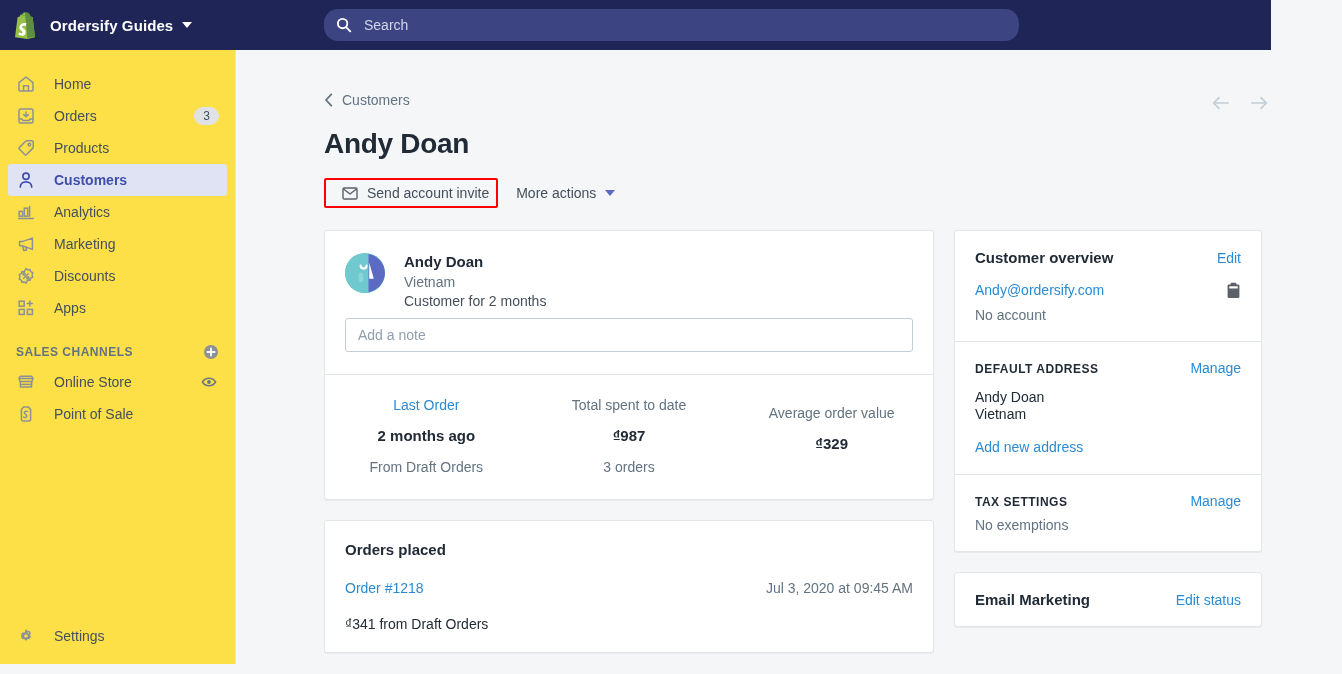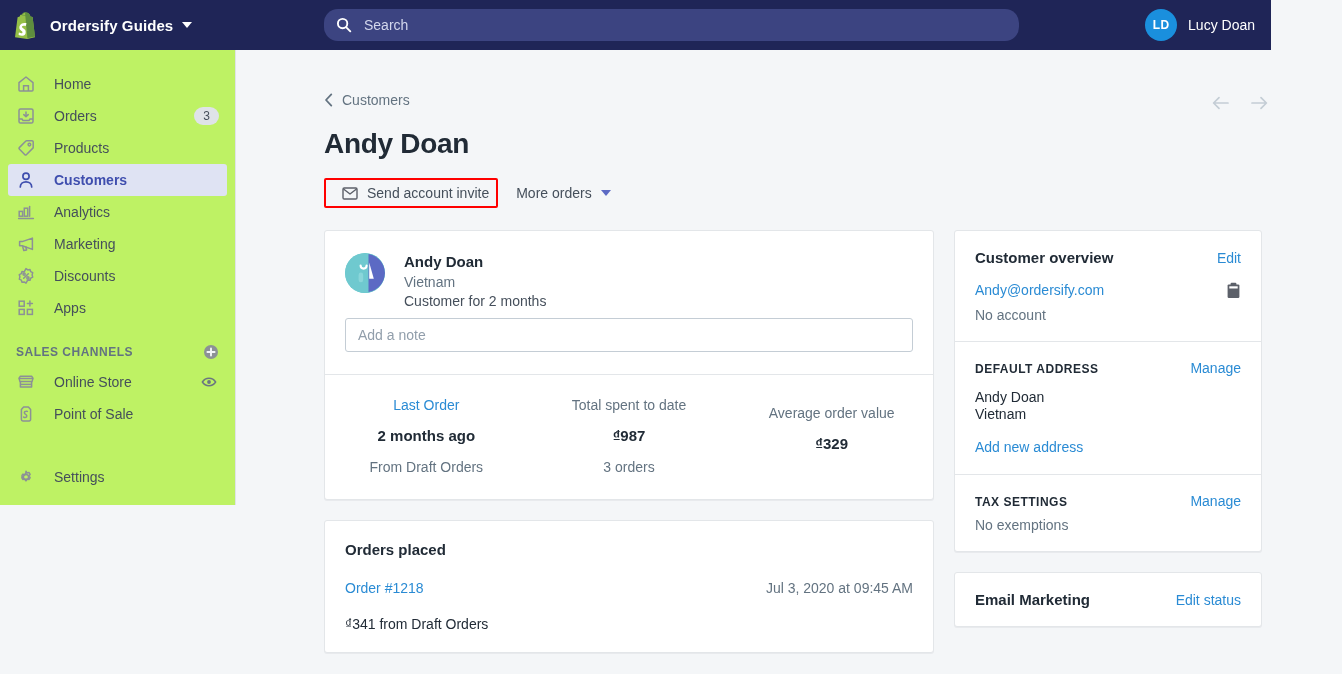--- a/index.html
+++ b/index.html
@@ -45,22 +45,22 @@
   .user-avatar {
     width: 32px; height: 32px; border-radius: 50%;
     background: #1a8fdd; color: #fff; font-size: 12px; font-weight: bold;
     display: flex; align-items: center; justify-content: center;
     letter-spacing: .3px;
   }
   .user-name { color: #ffffff; font-size: 14px; margin-left: 11px; }
 
   
   .sidebar {
-    position: absolute; top: 50px; left: 0; width: 236px; height: 455px;
-    background: #bef264; border-right: 1px solid #dfe3e8;
+    position: absolute; top: 50px; left: 0; width: 236px; height: 614px;
+    background: #fde047; border-right: 1px solid #dfe3e8;
   }
   .nav-item {
     display: flex; align-items: center; height: 32px;
     margin: 0 8px; padding: 0 8px; border-radius: 3px;
     cursor: pointer; position: relative;
   }
   .nav-item .ico { width: 20px; height: 20px; flex: 0 0 auto; display:block; }
   .nav-label {
     font-size: 14px; color: #454f5b; margin-left: 18px; white-space: nowrap;
   }
@@ -214,24 +214,20 @@
     <div class="searchbox">
       <span class="s-icon">
         <svg viewBox="0 0 16 16" width="16" height="16">
           <circle cx="6.6" cy="6.6" r="4.7" fill="none" stroke="#ffffff" stroke-width="1.9"></circle>
           <line x1="10.3" y1="10.3" x2="14.3" y2="14.3" stroke="#ffffff" stroke-width="1.9" stroke-linecap="round"></line>
         </svg>
       </span>
       <span class="search-placeholder">Search</span>
     </div>
 
-    <div class="user-area">
-      <span class="user-avatar">LD</span>
-      <span class="user-name">Lucy Doan</span>
-    </div>
   </div>
 
   <div class="sidebar">
     <div class="nav-top">
 
       <div class="nav-item">
         <span class="ico">
           <svg viewBox="0 0 20 20" width="20" height="20" fill="none" stroke="#8c9196" stroke-width="1.5">
             <path d="M3 8.6L10 3l7 5.6V16a1 1 0 01-1 1H4a1 1 0 01-1-1V8.6z" stroke-linejoin="round"></path>
             <path d="M7.6 17v-5.2h4.8V17"></path>
@@ -405,21 +401,21 @@
             <span class="mail-ico">
               <svg viewBox="0 0 16 13" width="16" height="13" fill="none" stroke="#5c6069" stroke-width="1.4">
                 <rect x="1" y="1" width="14" height="11" rx="1.2"></rect>
                 <path d="M1.5 2l6.5 5 6.5-5" stroke-linejoin="round"></path>
               </svg>
             </span>
             <span>Send account invite</span>
           </div>
         </div>
         <div class="more-actions">
-          <span>More orders</span>
+          <span>More actions</span>
           <span class="ma-caret"></span>
         </div>
       </div>
 
       <div class="columns">
 
         <div class="col-left">
 
           <div class="card">
             <div class="cust-head">

